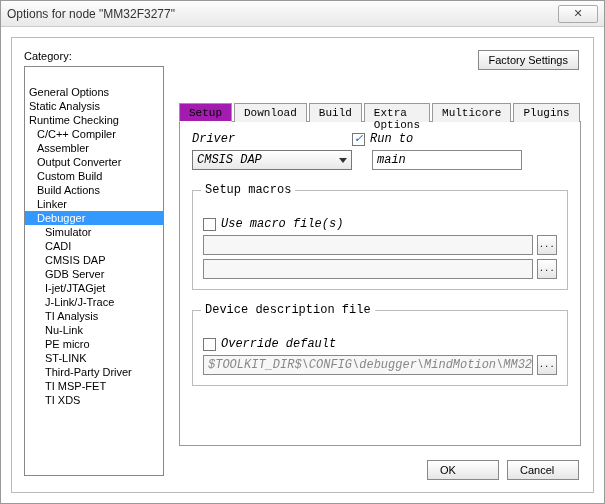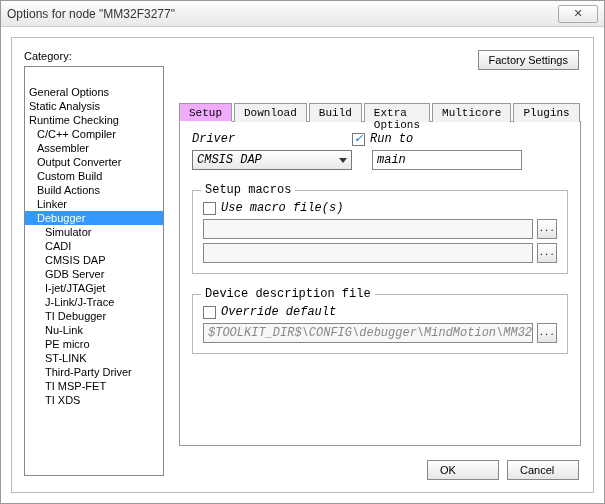--- a/index.html
+++ b/index.html
@@ -92,21 +92,21 @@
     border: 1px solid #999;
     border-bottom: none;
     background: #f2f2f2;
     font-family: "Courier New", monospace;
     font-size: 11px;
     margin-right: 2px;
     position: relative;
     top: 1px;
   }
   .tab.active {
-    background: #f0abfc;
+    background: #a21caf;
     top: 1px;
     border-bottom: 1px solid #fff;
   }
   .tab-body {
     position: absolute;
     left: 2px; top: 74px; right: 2px; bottom: 2px;
     border: 1px solid #999;
     border-top: none;
     padding: 10px 12px;
     font-family: "Courier New", monospace;
@@ -151,21 +151,21 @@
     padding: 0 4px;
     font-family: "Courier New", monospace;
     font-size: 12px;
     display: flex; align-items: center;
     flex: 1;
   }
   .text-input.disabled { color: #888; background: #f7f7f7; }
   .groupbox {
     border: 1px solid #bbb;
     margin-top: 20px;
-    padding: 10px 10px 10px 10px;
+    padding: 26px 10px 10px 10px;
     position: relative;
     text-align: right;
   }
   .groupbox .legend {
     position: absolute;
     top: -8px; left: 8px;
     background: #fff;
     padding: 0 4px;
     font-family: "Courier New", monospace;
     font-size: 12px;
@@ -215,21 +215,21 @@
         <div class="cat-item indent1">Custom Build</div>
         <div class="cat-item indent1">Build Actions</div>
         <div class="cat-item indent1">Linker</div>
         <div class="cat-item indent1 selected">Debugger</div>
         <div class="cat-item indent2">Simulator</div>
         <div class="cat-item indent2">CADI</div>
         <div class="cat-item indent2">CMSIS DAP</div>
         <div class="cat-item indent2">GDB Server</div>
         <div class="cat-item indent2">I-jet/JTAGjet</div>
         <div class="cat-item indent2">J-Link/J-Trace</div>
-        <div class="cat-item indent2">TI Debugger</div>
+        <div class="cat-item indent2">TI Analysis</div>
         <div class="cat-item indent2">Nu-Link</div>
         <div class="cat-item indent2">PE micro</div>
         <div class="cat-item indent2">ST-LINK</div>
         <div class="cat-item indent2">Third-Party Driver</div>
         <div class="cat-item indent2">TI MSP-FET</div>
         <div class="cat-item indent2">TI XDS</div>
       </div>
 
     <div class="right-pane">
       <div class="factory-btn">Factory Settings</div>

